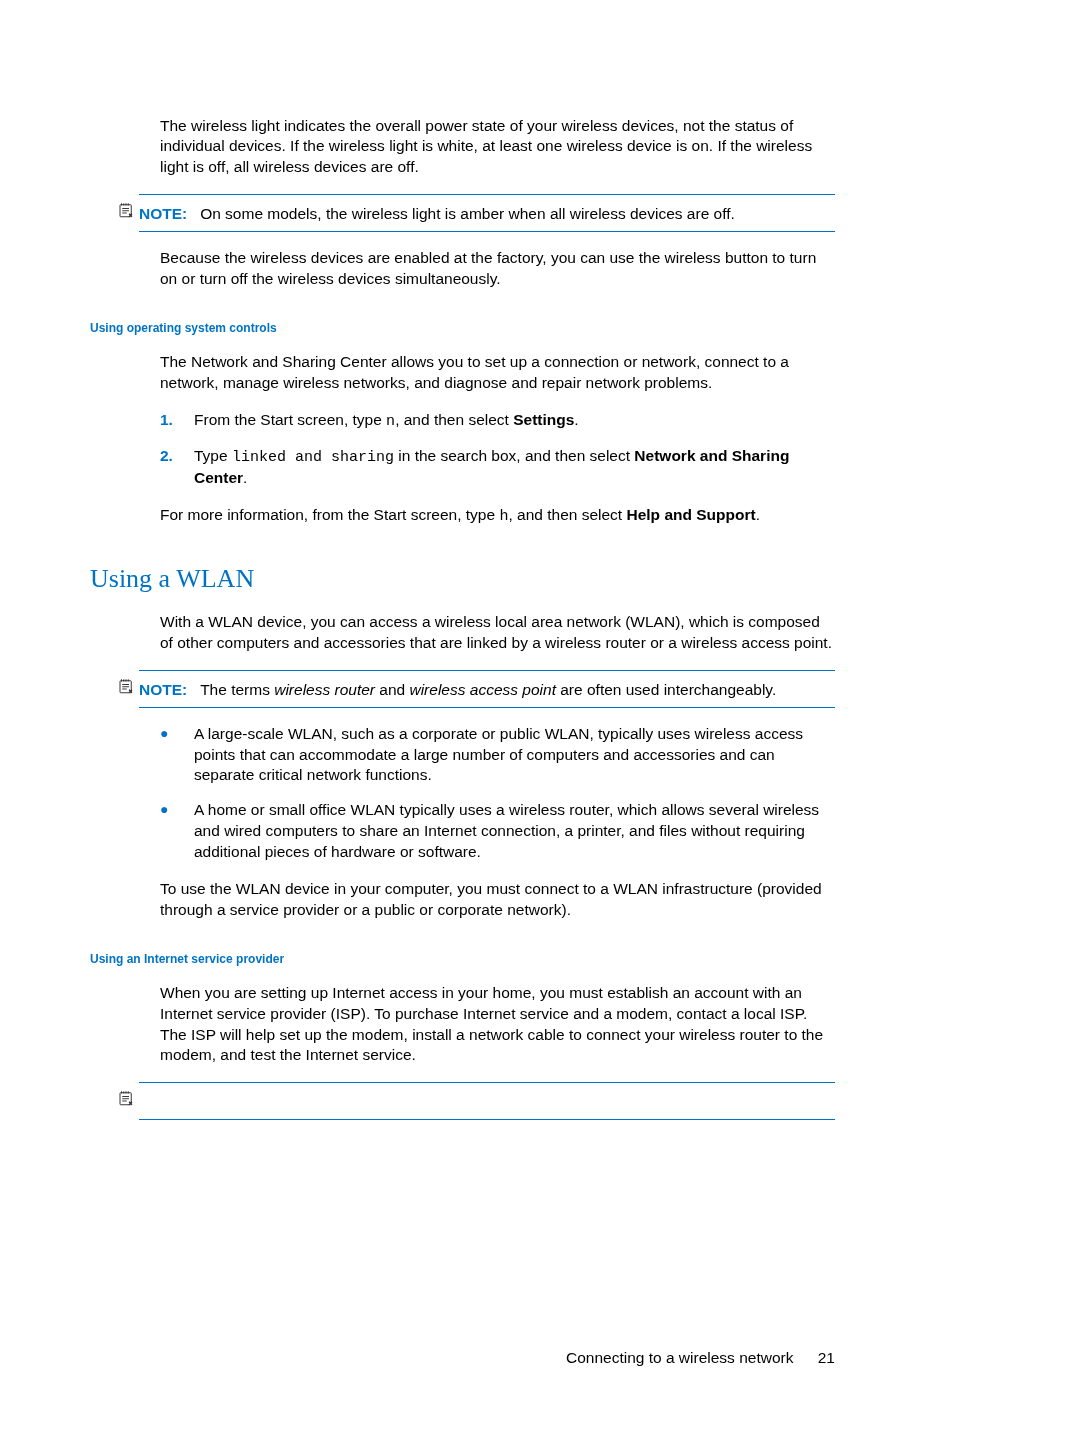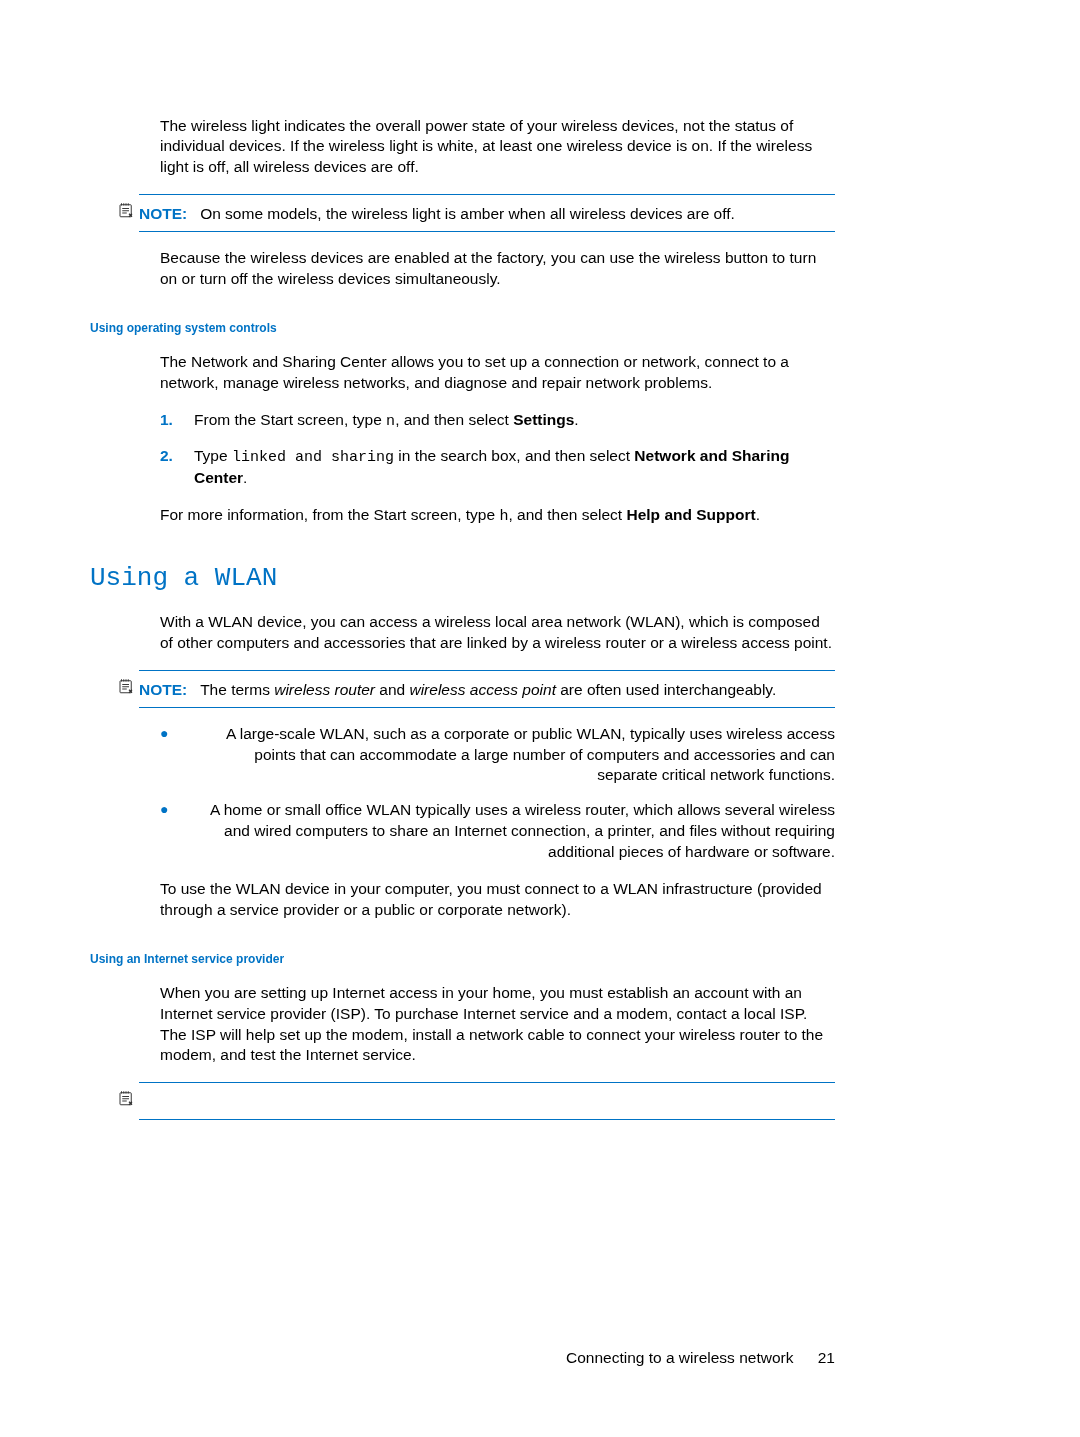--- a/index.html
+++ b/index.html
@@ -51,21 +51,21 @@
       font-size: 12px;
       margin-top: 30px;
       margin-bottom: 14px;
     }
     .h2-blue {
       color: #0073c5;
       font-weight: normal;
       font-size: 26px;
       margin-top: 34px;
       margin-bottom: 14px;
-      font-family: Liberation Mono, monospace;
+      font-family: Liberation Serif, serif;
     }
     .ol-list {
       margin-left: 70px;
       margin-bottom: 16px;
     }
     .ol-item {
       display: flex;
       margin-bottom: 14px;
     }
     .ol-num {
@@ -85,21 +85,20 @@
       margin-bottom: 14px;
     }
     .ul-bullet {
       color: #0073c5;
       min-width: 34px;
       font-size: 14px;
       line-height: 1.4;
     }
     .ul-body {
       flex: 1;
-      text-align: right;
     }
     .mono {
       font-family: "Courier New", Courier, monospace;
       font-size: 15px;
     }
     .footer {
       position: absolute;
       bottom: 68px;
       right: 90px;
       font-size: 15.5px;

